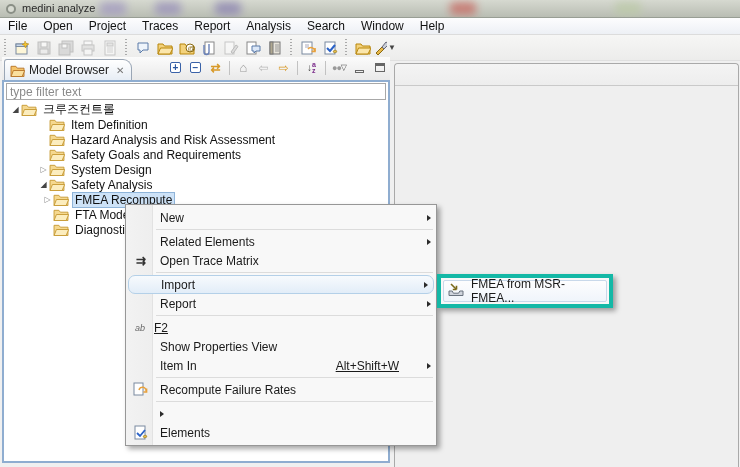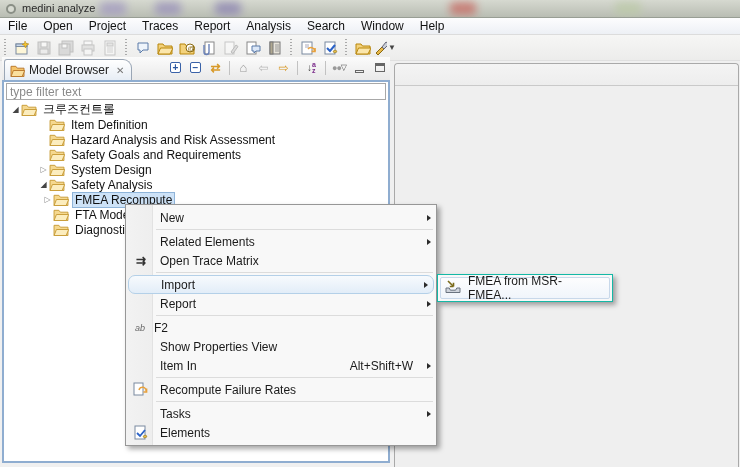--- a/index.html
+++ b/index.html
@@ -79,35 +79,35 @@
 
   
   .cmenu { position:absolute; left:125px; top:204px; width:312px;
     background:#f8f8f8; border:1px solid #979797; box-shadow:3px 3px 5px rgba(0,0,0,.35);
     padding:3px 0; z-index:10; font-size:12px; color:#1a1a1a; }
   .cmenu .gutter { position:absolute; left:0; top:0; bottom:0; width:27px;
     background:linear-gradient(to right,#f2f2f2,#eeeeee); border-right:1px solid #e2e2e2; }
   .mi { position:relative; height:19px; display:flex; align-items:center; padding-right:5px; }
   .mi .ic { flex:0 0 28px; display:flex; align-items:center; justify-content:center; }
   .mi .lbl { flex:1 1 auto; padding-left:6px; }
-  .mi .sc { margin-right:8px; }
+  .mi .sc { margin-right:22px;text-decoration:underline; }
   .mi .ar { flex:0 0 10px; display:flex; justify-content:flex-end; }
   .tri-r { width:0; height:0; border-top:3.5px solid transparent; border-bottom:3.5px solid transparent;
     border-left:4.5px solid #2b2b2b; }
   .mi.hl { background:linear-gradient(#f7fafd,#e2edf8); border:1px solid #b4d0e8;
     border-radius:7px; margin:0 2px; height:19px; }
   .mi.hl .ic { flex-basis:26px; }
   .msep { position:relative; height:5px; }
   .msep::after { content:""; position:absolute; left:30px; right:3px; top:2px; border-top:1px solid #dcdcdc; }
   .rn-ab { font-size:9px; font-style:italic; color:#666; }
   .trace-g { color:#333; font-weight:bold; font-size:12px; letter-spacing:-2px; }
 
   
   .smenu { position:absolute; left:437px; top:274px; width:176px;
-    background:#f8f8f8; border:1px solid #14b8a6; box-shadow:3px 3px 5px rgba(0,0,0,.35);
+    background:#f8f8f8; border:4px solid #14b8a6; box-shadow:3px 3px 5px rgba(0,0,0,.35);
     padding:2px; z-index:11; font-size:12px; color:#1a1a1a; }
   .smi { height:22px; display:flex; align-items:center; gap:7px; padding:0 6px 0 4px;
     background:linear-gradient(#fdfdfe,#f0f5fb); border:1px solid #c8d8ea; border-radius:2px; }
 </style>
 </head>
 <body>
 
 <div class="titlebar">
   <span class="blob" style="left:100px;background:#9a8fc0"></span>
   <span class="blob" style="left:155px;background:#8f84b8"></span>
@@ -447,21 +447,20 @@
           <path d="M6 8a3.5 3.5 0 0 1 7 1.5" fill="none" stroke="#e8a13c" stroke-width="1.5"></path>
           <path d="M13.6 6.5v3.4h-3.2" fill="none" stroke="#e8a13c" stroke-width="1.5"></path>
         </svg>
     </span>
     <span class="lbl">Recompute Failure Rates</span>
     <span class="ar"></span>
   </div>
   <div class="msep"></div>
   <div class="mi">
     <span class="ic"></span>
-    <span class="lbl">Tasks</span>
     <span class="ar">
         <span class="tri-r"></span>
       </span>
   </div>
   <div class="mi">
     <span class="ic">
       <svg width="15" height="15">
           <rect x="2" y="1" width="10" height="13" fill="#fff" stroke="#7a8aa0"></rect>
           <path d="M4 8l3 3 5-6" fill="none" stroke="#2a62c8" stroke-width="1.8"></path>
           <path d="M10 11l3-1 1 2-3 1z" fill="#e8c04a" stroke="#8a6a10" stroke-width=".5"></path>

